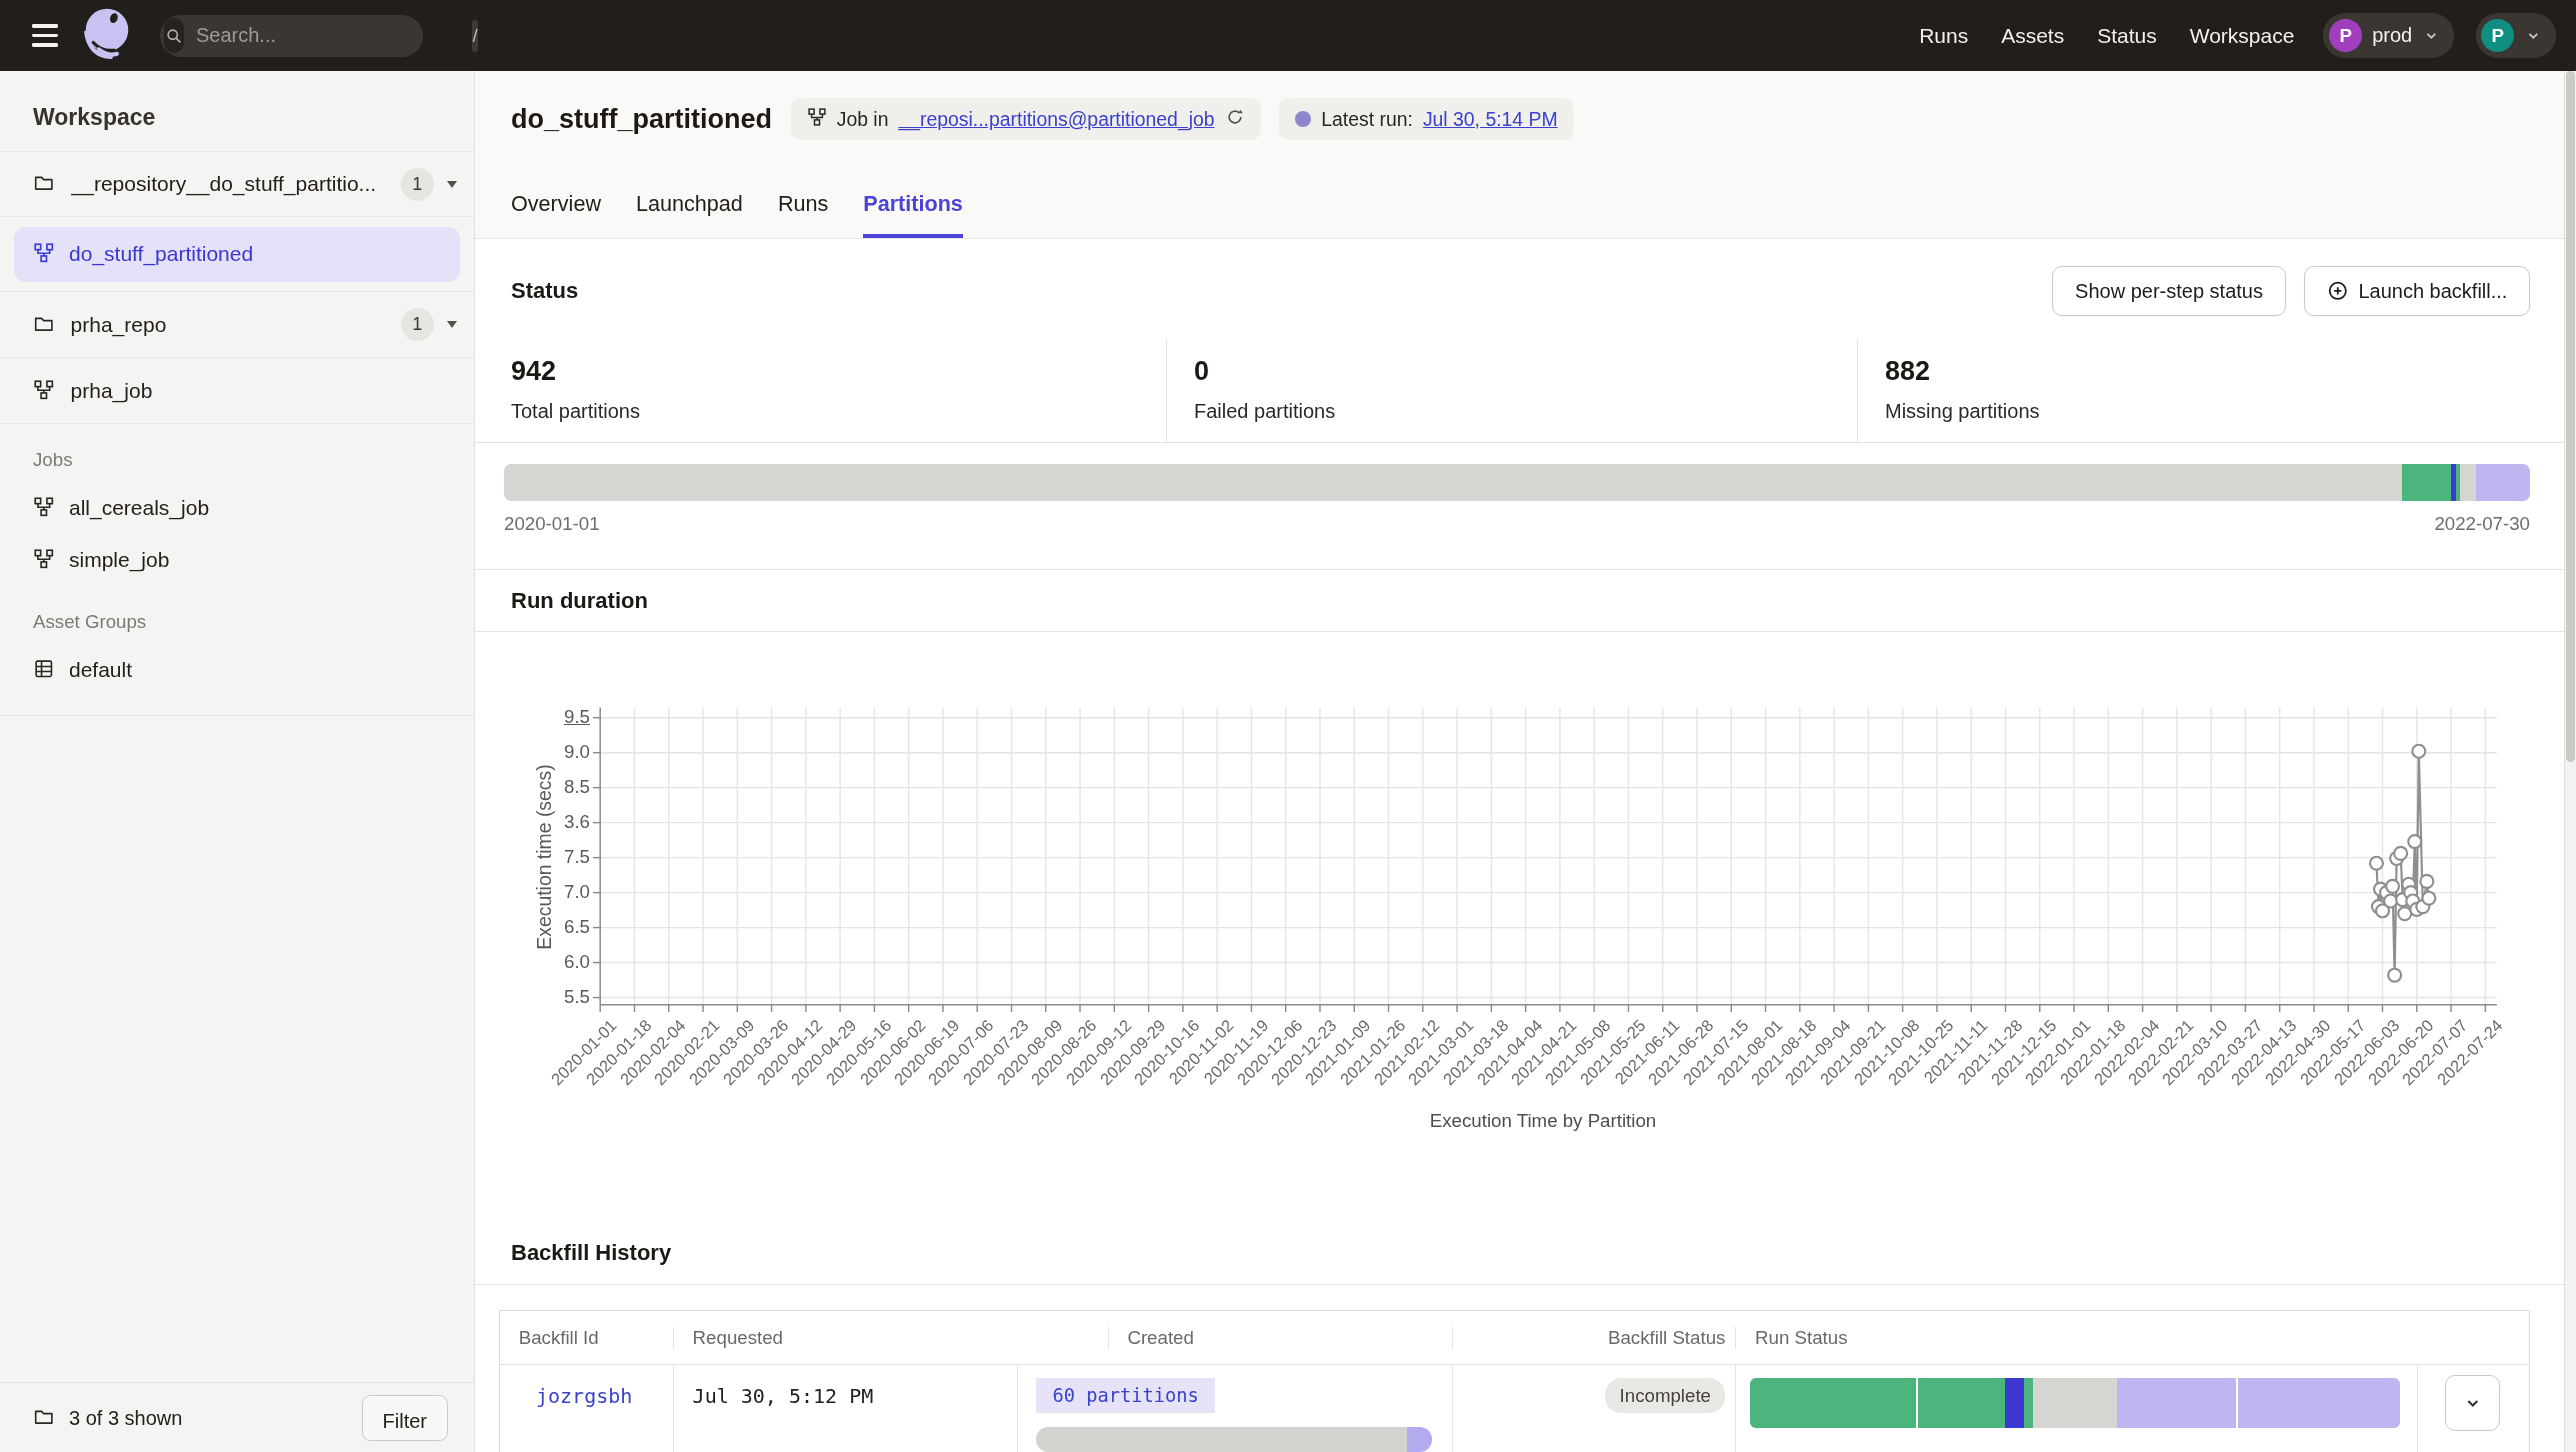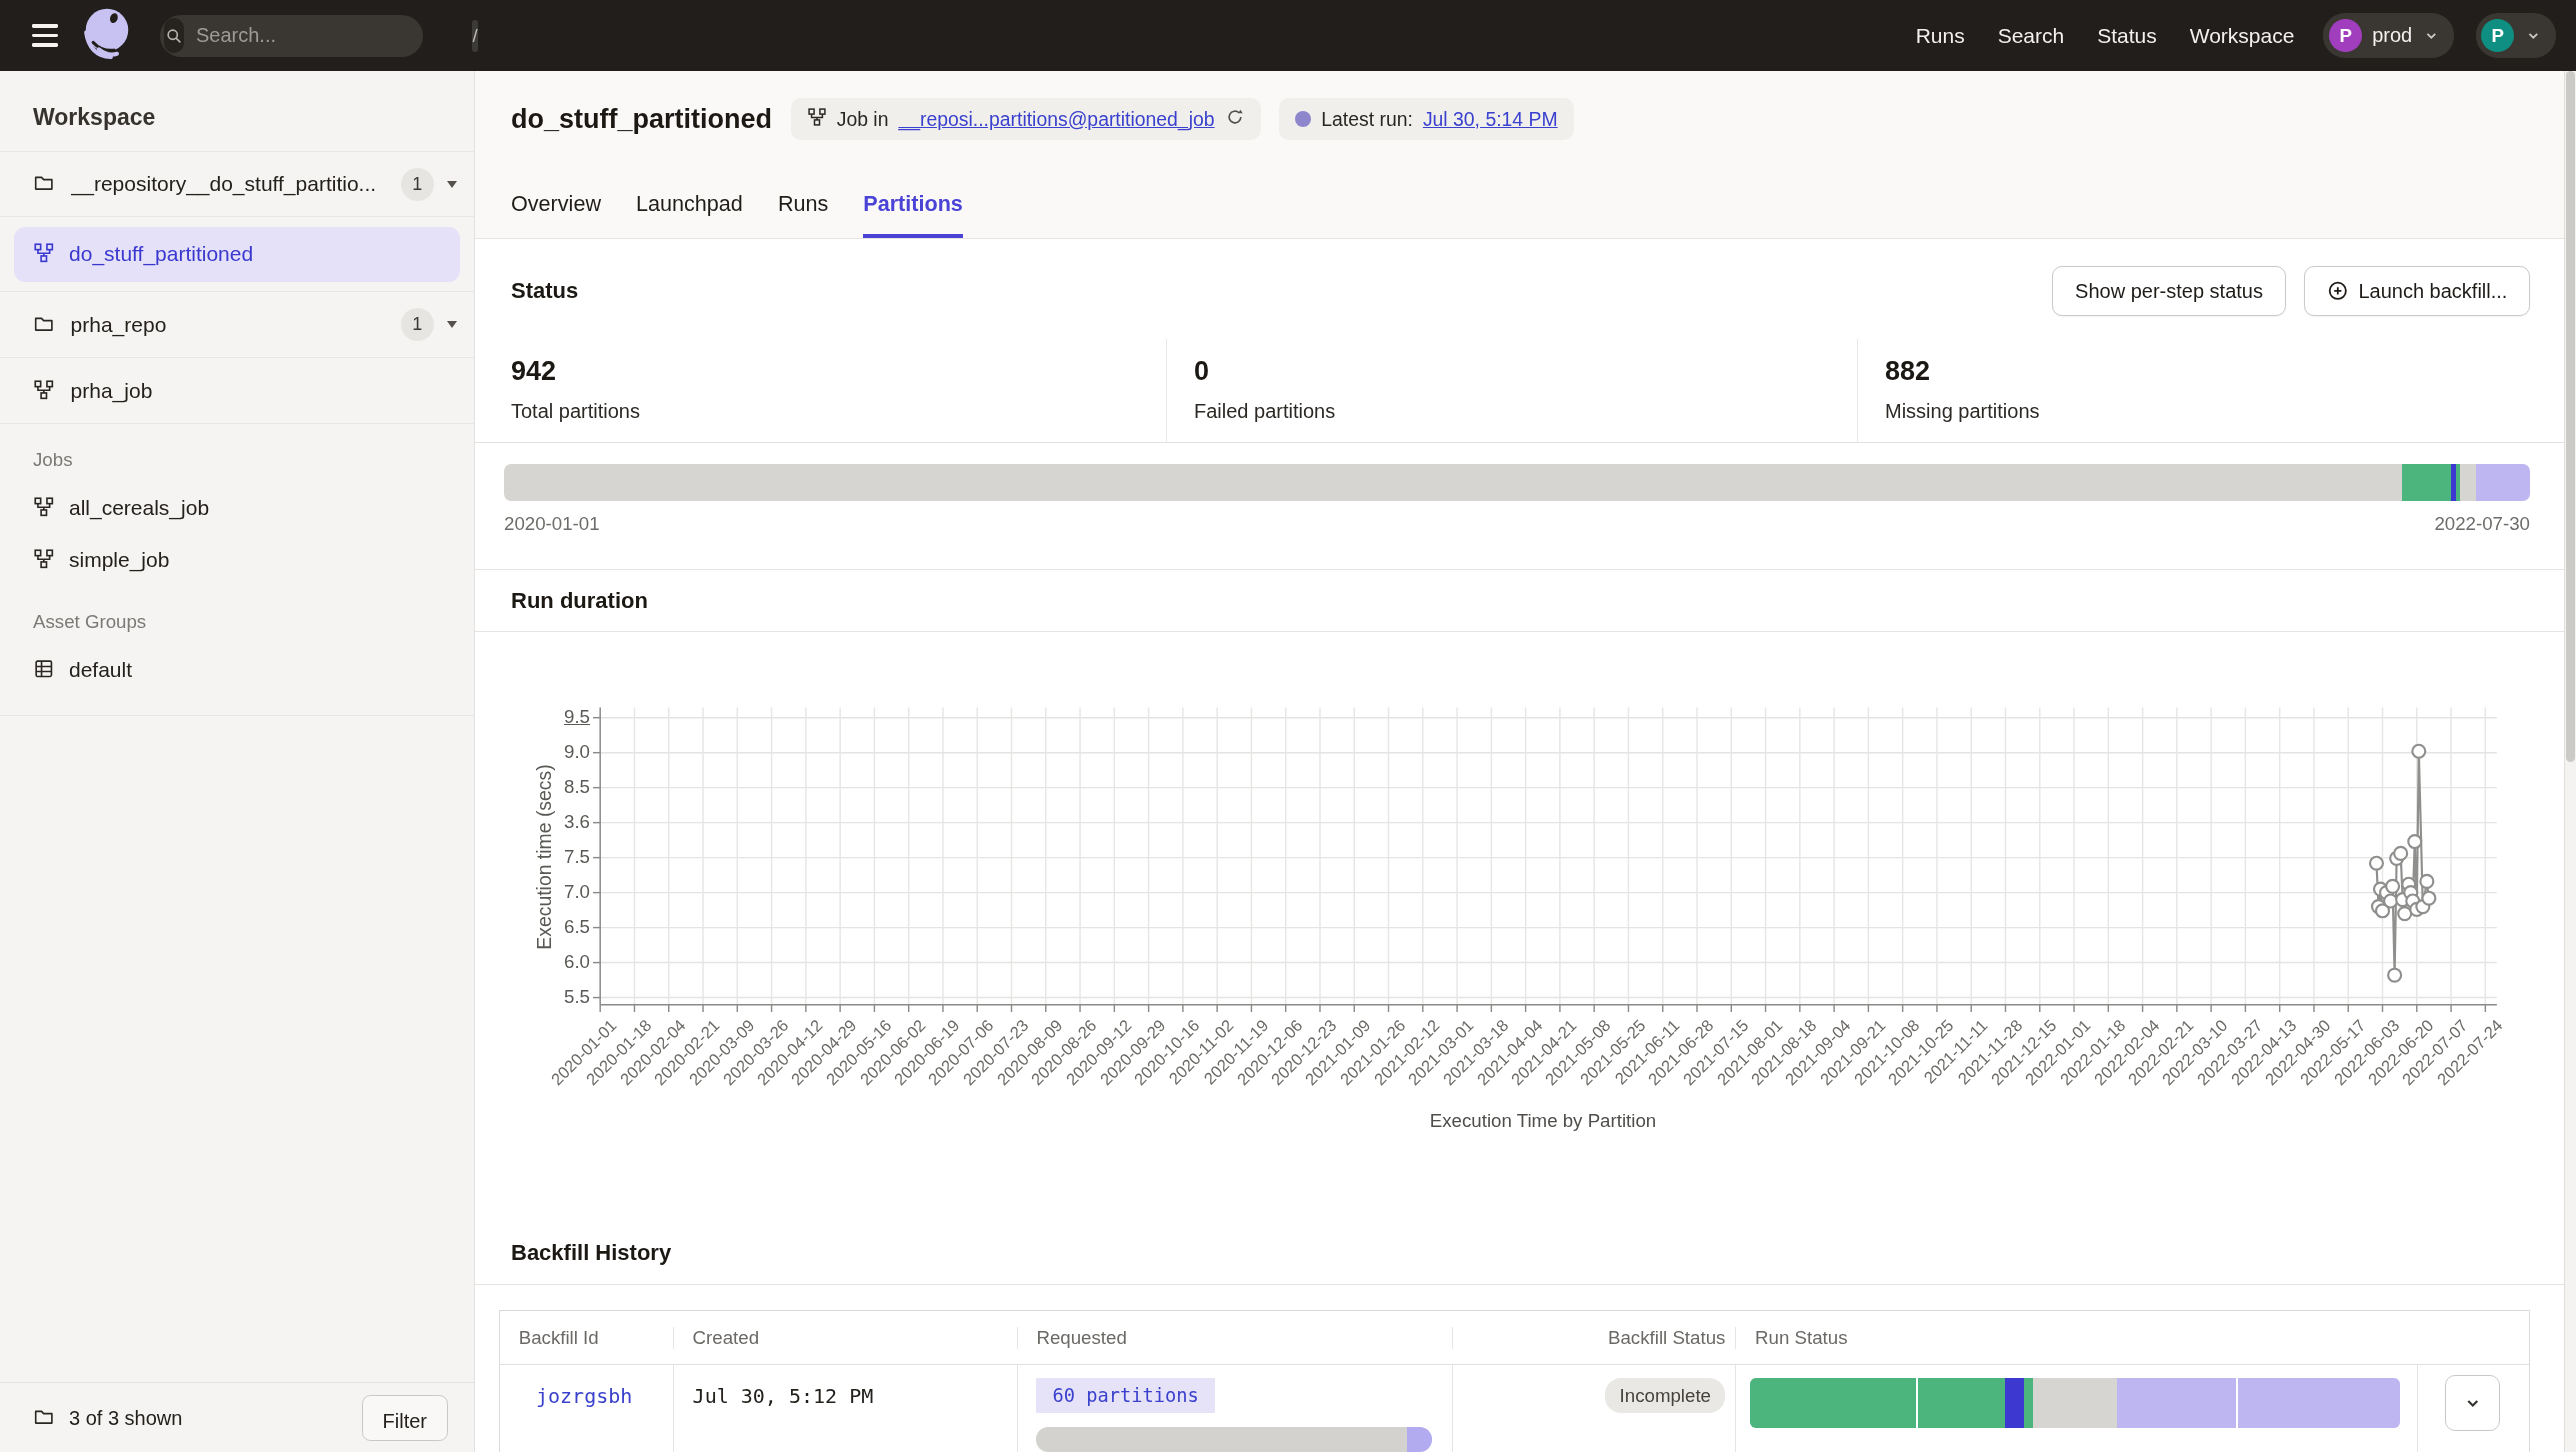--- a/index.html
+++ b/index.html
@@ -141,21 +141,21 @@
       <svg viewBox="0 0 24 24" width="20" height="20">
           <circle cx="10.5" cy="10.5" r="5.5" fill="none" stroke="#b5b3b0" stroke-width="2"></circle>
           <path d="M14.8 14.8 19 19" stroke="#b5b3b0" stroke-width="2" stroke-linecap="round"></path>
         </svg>
     </span>
     <input id="searchinput" placeholder="Search..." style="">
     <span class="slashkey">/</span>
   </div>
   <div id="topnav">
     <span class="navlink">Runs</span>
-    <span class="navlink">Search</span>
+    <span class="navlink">Assets</span>
     <span class="navlink">Status</span>
     <span class="navlink">Workspace</span>
   </div>
   <div id="deploypill" class="toppill">
     <span class="avatar" style="background:#a13ebe">P</span>
     <span class="plabel">prod</span>
     <svg viewBox="0 0 24 24" width="18.7" height="18.7">
         <polyline points="7,10 12,15 17,10" fill="none" stroke="#c9c7c4" stroke-width="2.4"></polyline>
       </svg>
   </div>
@@ -579,22 +579,22 @@
       <div class="xtick" style="left: 1949px; top: 384px;">2022-06-20</div>
       <div class="xtick" style="left: 1983px; top: 384px;">2022-07-07</div>
       <div class="xtick" style="left: 2018px; top: 384px;">2022-07-24</div>
     </div>
 
   <div id="backfillHead">Backfill History</div>
 
   <div id="tableWrap">
     <div id="thead" class="trow">
       <div class="tcell c0">Backfill Id</div>
+      <div class="tcell c2">Requested</div>
       <div class="tcell c1">Created</div>
-      <div class="tcell c2">Requested</div>
       <div class="tcell c3">Backfill Status</div>
       <div class="tcell c4">Run Status</div>
       <div class="tcell c5"></div>
     </div>
     <div id="tbodyrow" class="trow">
       <div class="tcell c0">
           <div id="cell-id" class="mono">jozrgsbh</div>
         </div>
       <div class="tcell c1">
           <div id="cell-created" class="mono">Jul 30, 5:12 PM</div>

